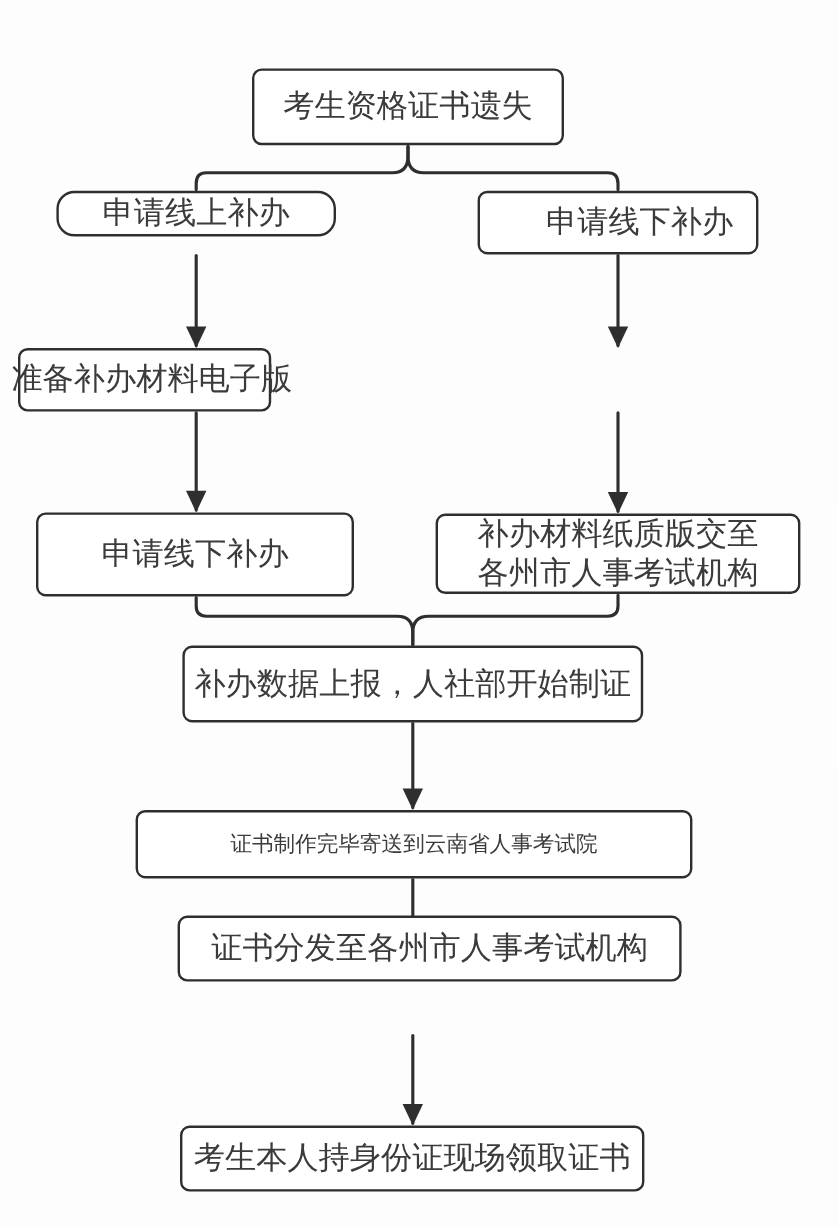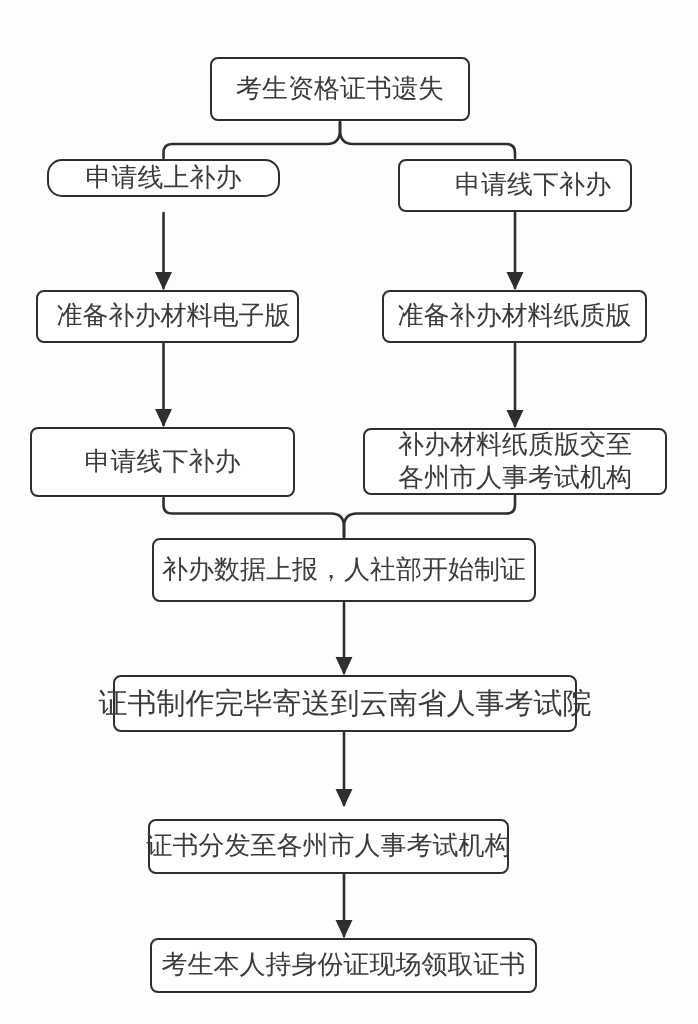--- a/index.html
+++ b/index.html
@@ -40,27 +40,27 @@
     justify-content: center;
     text-align: center;
     color: #3b3b3b;
     font-size: 26px;
     line-height: 1.26;
     white-space: nowrap;
   }
   .n-start            { left: 210px; top: 57px;  width: 260px; height: 64px; }
   .n-apply-online     { left: 47px;  top: 159px; width: 233px; height: 38px; border-radius: 15px; }
   .n-apply-offline    { left: 398px; top: 159px; width: 234px; height: 53px; padding-left: 36px; }
-  .n-prepare-digital  { left: 36px;  top: 290px; width: 263px; height: 53px; padding-left: 12px; }
+  .n-prepare-digital  { left: 15px;  top: 290px; width: 211px; height: 53px; padding-left: 12px; }
   .n-prepare-paper    { left: 382px; top: 290px; width: 265px; height: 53px; }
   .n-send-digital     { left: 30px;  top: 427px; width: 265px; height: 70px; }
   .n-submit-paper     { left: 363px; top: 428px; width: 304px; height: 67px; }
   .n-report           { left: 152px; top: 538px; width: 384px; height: 64px; }
-  .n-cert-mailed      { left: 113px; top: 675px; width: 464px; height: 57px; font-size: 29px; }
-  .n-cert-distributed { left: 148px; top: 819px; width: 361px; height: 55px; }
+  .n-cert-mailed      { left: 113px; top: 675px; width: 464px; height: 57px; font-size: 18px; }
+  .n-cert-distributed { left: 148px; top: 763px; width: 420px; height: 55px; }
   .n-collect          { left: 150px; top: 938px; width: 387px; height: 55px; text-align: right; }
   .node .line { display: block; }
 </style>
 </head>
 <body>
 
 <div class="canvas">
 
   <svg class="connectors" viewBox="0 0 698 1024" xmlns="http://www.w3.org/2000/svg">
     <defs>
@@ -94,23 +94,20 @@
   </div>
 
   <div class="node n-apply-offline">
     <span class="line">申请线下补办</span>
   </div>
 
   <div class="node n-prepare-digital">
     <span class="line">准备补办材料电子版</span>
   </div>
 
-  <div class="node n-prepare-paper">
-    <span class="line">准备补办材料纸质版</span>
-  </div>
 
   <div class="node n-send-digital">
     <span class="line">申请线下补办</span>
   </div>
 
   <div class="node n-submit-paper">
     <span class="line">补办材料纸质版交至</span>
     <span class="line">各州市人事考试机构</span>
   </div>
 

